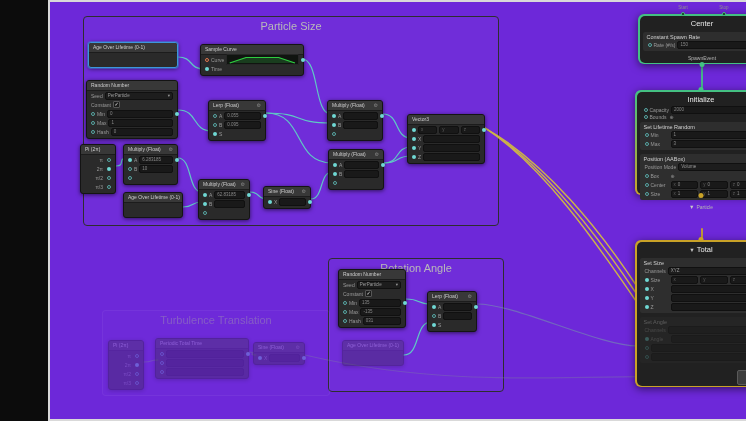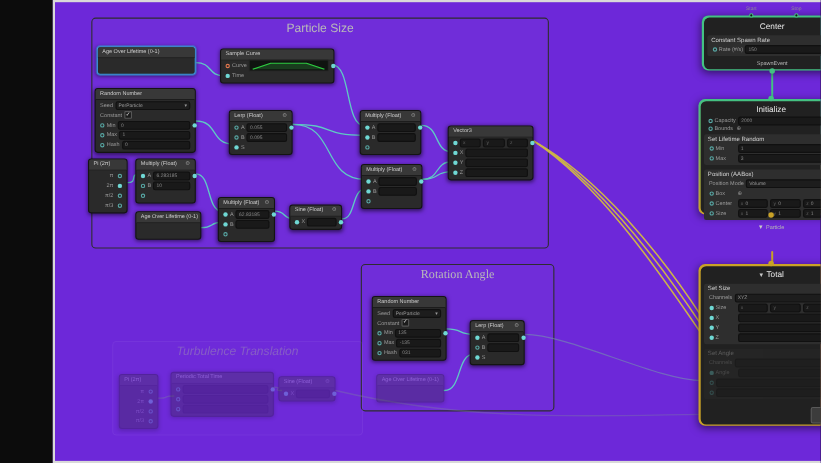--- a/index.html
+++ b/index.html
@@ -3,21 +3,21 @@
 <meta charset="utf-8">
 <style>
   html,body{margin:0;padding:0;background:#0c0c0c;}
   #stage{position:relative;width:746px;height:421px;box-sizing:border-box;
          border:2px solid #d9d9d9;background:#6d28d9;overflow:hidden;
          font-family:"Liberation Sans","DejaVu Sans",sans-serif;margin-left:48px;}
   #groups,#nodes{position:absolute;inset:0;}
   #wires{position:absolute;inset:0;}
   
   .group{position:absolute;background:rgba(255,255,255,0.025);border:1px solid #2e2e2e;border-radius:4px;}
-  .group.gdim{border-color:rgba(255,255,255,0.05);background:rgba(255,255,255,0.012);font-style:italic;}
+  .group.gdim{border-color:rgba(255,255,255,0.05);background:rgba(255,255,255,0.012);}
   .group-title{position:absolute;top:3px;left:0;right:0;text-align:center;color:#b9b9b9;font-size:11px;}
   .gdim .group-title{color:rgba(170,170,170,0.40);}
   
   .node{position:absolute;background:#2a2a2a;border:1px solid #141414;border-radius:3px;
         box-shadow:0 1px 4px rgba(0,0,0,0.6);color:#b5b5b5;box-sizing:border-box;padding-bottom:2px;}
   .node.selected{border-color:#3c96dc;box-shadow:0 0 0 1px rgba(60,150,220,0.45),0 1px 4px rgba(0,0,0,0.6);}
   .node.dim{opacity:0.30;}
   .node-header{height:9px;line-height:9px;padding:0 4px;background:#383838;border-bottom:1px solid #1c1c1c;
                border-radius:2px 2px 0 0;color:#cdcdcd;font-size:5px;display:flex;justify-content:space-between;
                align-items:center;white-space:nowrap;overflow:hidden;}
@@ -66,21 +66,21 @@
                border:1px solid #5a5a5a;border-radius:2px;}
 </style>
 </head>
 <body>
 
 <div id="stage">
   <div id="groups">
       <div class="group" style="left: 33px; top: 14px; width: 414px; height: 208px;">
         <div class="group-title">Particle Size</div>
       </div>
-      <div class="group" style="left: 278px; top: 238px; width: 174px; height: 132px; font-family: Liberation Serif, serif;">
+      <div class="group" style="left: 278px; top: 256px; width: 174px; height: 132px;">
         <div class="group-title">Rotation Angle</div>
       </div>
       <div class="group gdim" style="left: 52px; top: 308px; width: 226px; height: 84px;">
         <div class="group-title">Turbulence Translation</div>
       </div>
     </div>
   <svg id="wires" width="746" height="421" viewBox="0 0 746 421">
       <path d="M128,55 C143.6,55 138.4,67 154,67" fill="none" stroke="#5fc9c4" stroke-width="1.2" stroke-linecap="round"></path>
       <path d="M252,57 C269.4,57 263.6,112 281,112" fill="none" stroke="#5fc9c4" stroke-width="1.2" stroke-linecap="round"></path>
       <path d="M128,108 C148.4,108 141.6,129 162,129" fill="none" stroke="#5fc9c4" stroke-width="1.2" stroke-linecap="round"></path>

